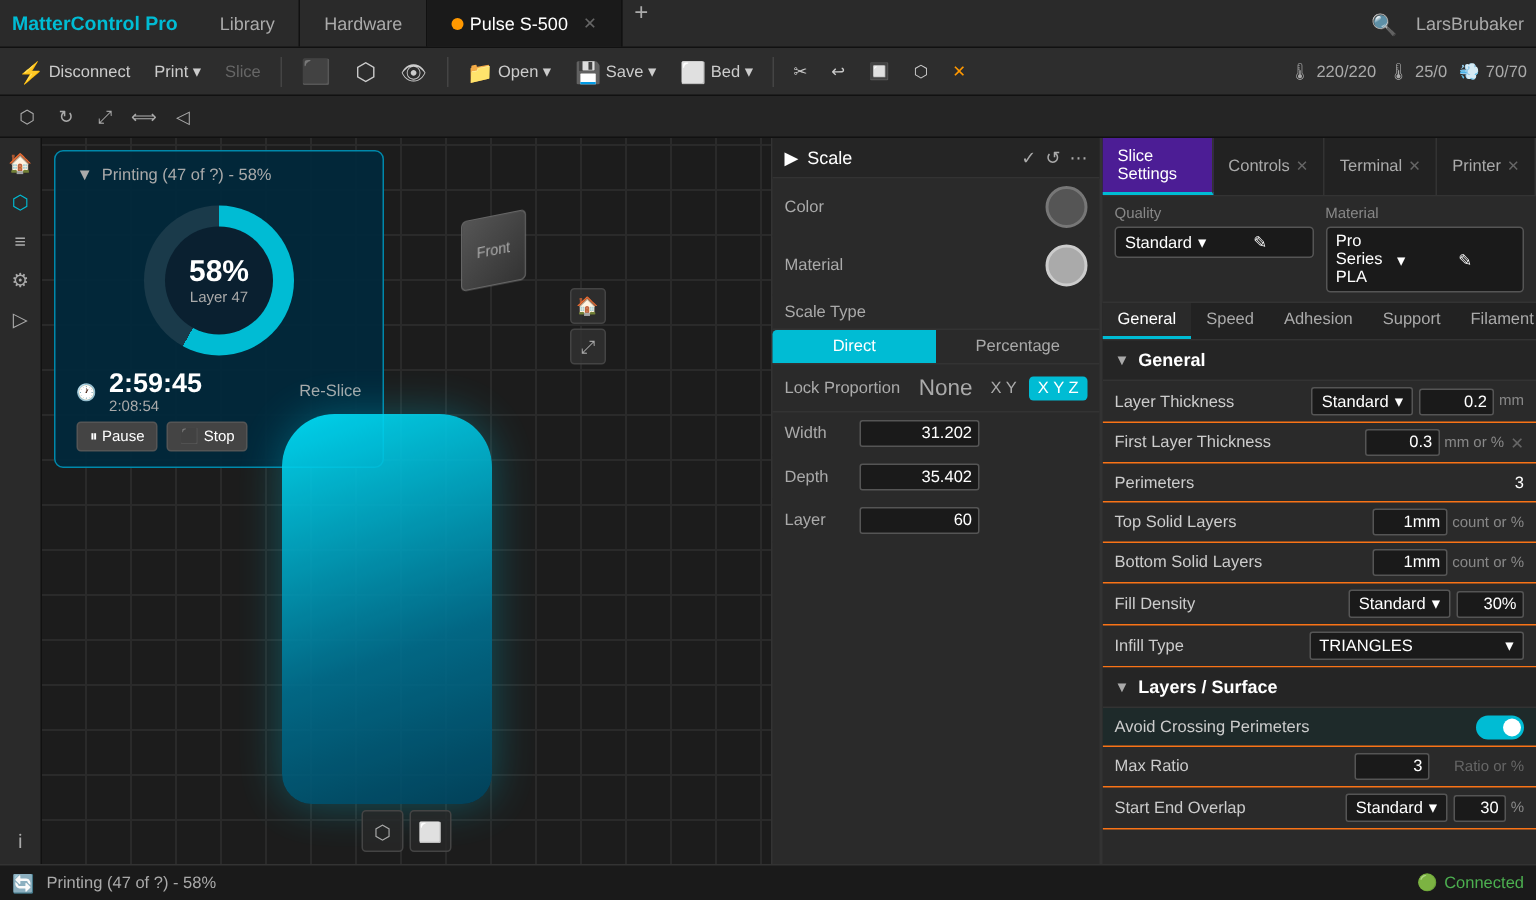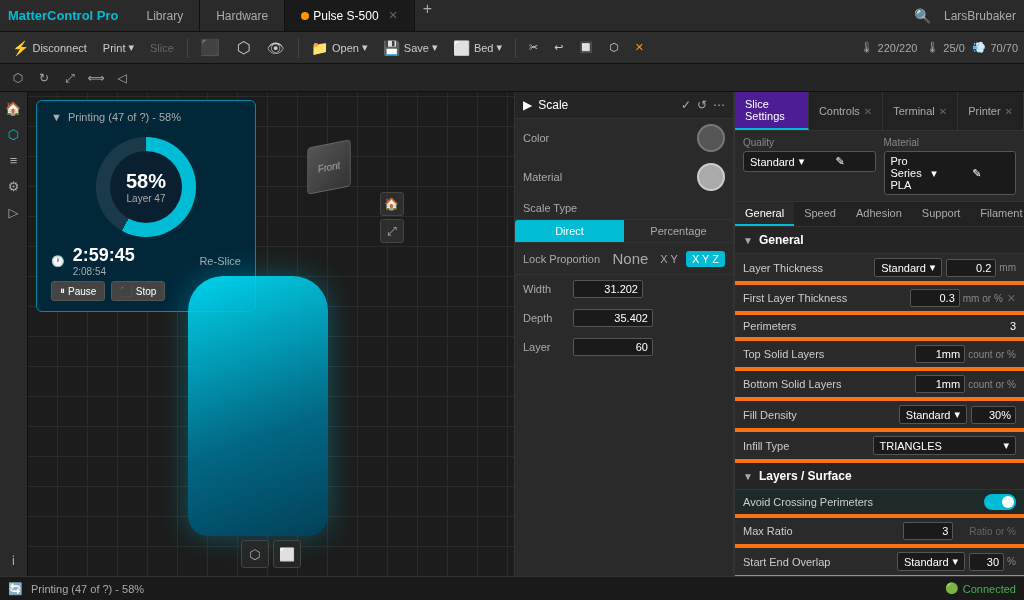--- a/index.html
+++ b/index.html
@@ -107,21 +107,21 @@
 
     .settings-content { flex: 1; overflow-y: auto; padding: 0; }
     .settings-content::-webkit-scrollbar { width: 6px; }
     .settings-content::-webkit-scrollbar-track { background: #222; }
     .settings-content::-webkit-scrollbar-thumb { background: #555; border-radius: 3px; }
 
     .section-header { display: flex; align-items: center; gap: 6px; padding: 6px 8px; background: #252525; border-bottom: 1px solid #333; cursor: pointer; }
     .section-arrow { color: #aaa; font-size: 10px; }
     .section-title { font-size: 12px; color: #fff; font-weight: bold; }
 
-    .setting-row { display: flex; align-items: center; padding: 4px 8px; border-bottom: 4px solid #f97316; min-height: 26px; }
+    .setting-row { display: flex; align-items: center; padding: 4px 8px; border-bottom: 1px solid #f97316; min-height: 26px; }
     .setting-label { font-size: 11px; color: #ccc; flex: 1; }
     .setting-value { font-size: 11px; color: #fff; }
     .setting-input { background: #1a1a1a; border: 1px solid #555; border-radius: 2px; padding: 2px 4px; color: #fff; font-size: 11px; width: 50px; text-align: right; }
     .setting-unit { font-size: 10px; color: #888; margin-left: 3px; }
     .setting-dropdown { display: flex; align-items: center; background: #1a1a1a; border: 1px solid #555; border-radius: 2px; padding: 2px 6px; cursor: pointer; gap: 4px; }
     .setting-dropdown span { color: #fff; font-size: 11px; }
     .toggle-switch { width: 32px; height: 16px; border-radius: 8px; position: relative; cursor: pointer; flex-shrink: 0; }
     .toggle-switch.on { background: #00bcd4; }
     .toggle-switch.off { background: #555; }
     .toggle-switch::after { content: ''; position: absolute; width: 12px; height: 12px; background: #fff; border-radius: 50%; top: 2px; transition: left 0.2s; }
@@ -334,21 +334,21 @@
 
     <div class="lock-row">
       <div class="lock-label">Lock Proportion</div>
       <div class="lock-none">None</div>
       <div class="lock-xy">X Y</div>
       <div class="lock-xyz">X Y Z</div>
     </div>
 
     <div class="dim-row">
       <div class="dim-label">Width</div>
-      <input class="setting-input" style="width: 70px;" value="31.202">
+      <input class="setting-input" style="width: 80px;" value="31.202">
     </div>
     <div class="dim-row">
       <div class="dim-label">Depth</div>
       <input class="setting-input" style="width: 80px;" value="35.402">
     </div>
     <div class="dim-row">
       <div class="dim-label">Layer</div>
       <input class="setting-input" style="width: 80px;" value="60">
     </div>
   </div>

